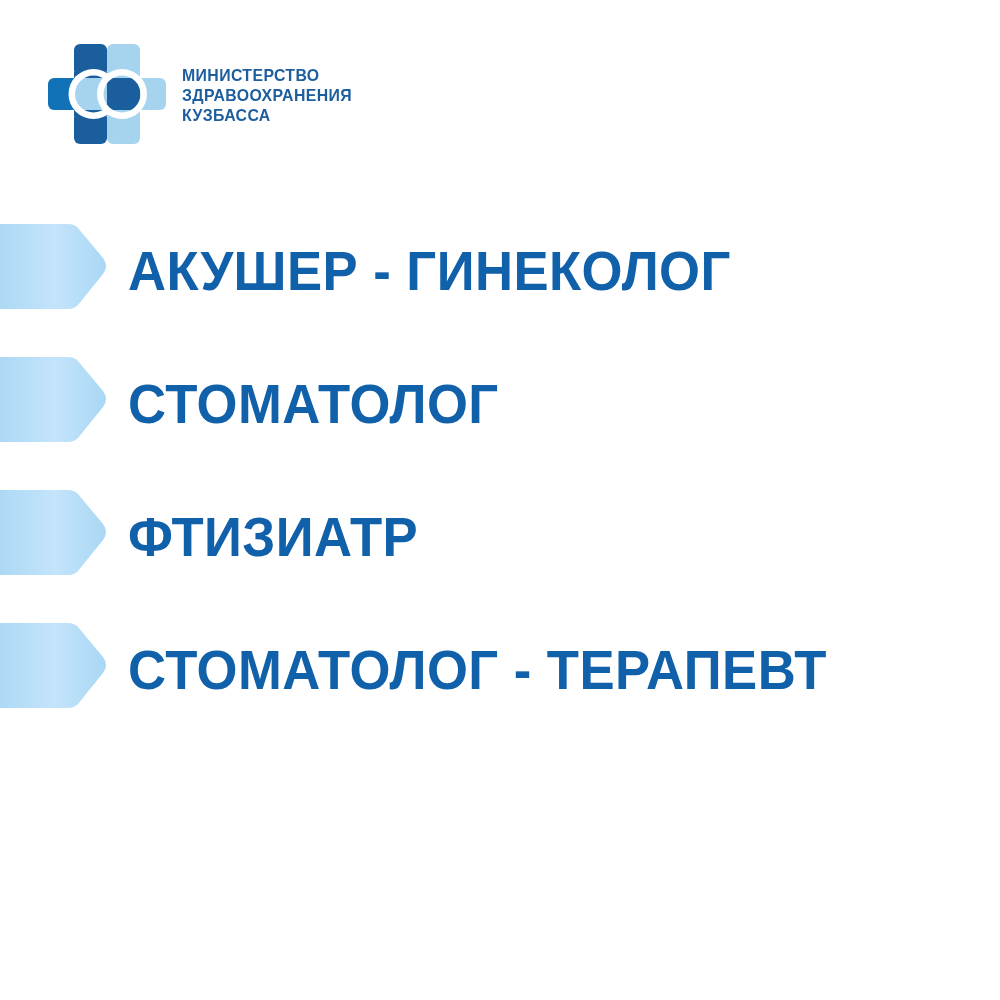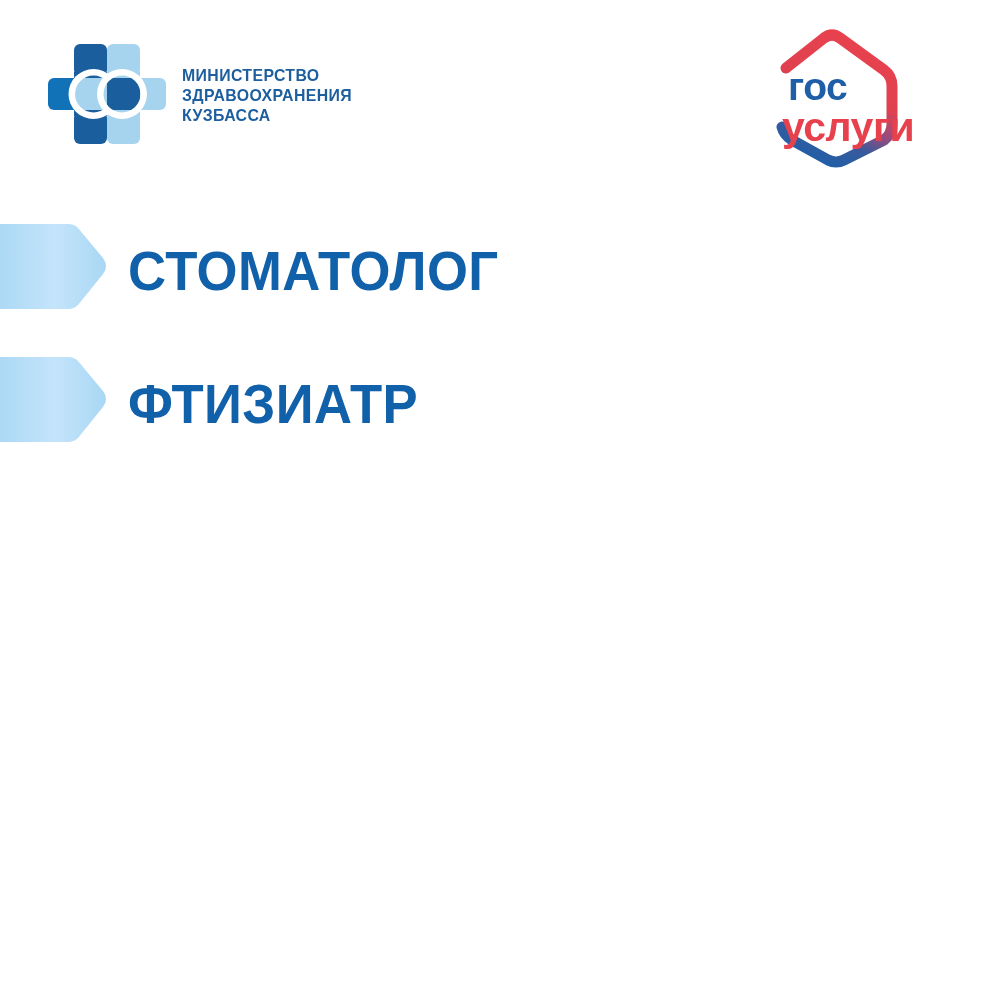--- a/index.html
+++ b/index.html
@@ -151,52 +151,40 @@
         </g>
       </svg>
     </span>
     <span class="ministry-wordmark">
       <span class="wm-line">МИНИСТЕРСТВО</span>
       <span class="wm-line">ЗДРАВООХРАНЕНИЯ</span>
       <span class="wm-line">КУЗБАССА</span>
     </span>
   </div>
 
-  <div class="gosuslugi-logo">
-    <svg viewBox="0 0 172 140" xmlns="http://www.w3.org/2000/svg">
-      <defs>
-        <linearGradient id="hexgrad" x1="0.62" y1="0" x2="0.28" y2="1">
-          <stop offset="0%" stop-color="#e8414e"></stop>
-          <stop offset="42%" stop-color="#e0414f"></stop>
-          <stop offset="62%" stop-color="#9a4b7c"></stop>
-          <stop offset="78%" stop-color="#3a5a9c"></stop>
-          <stop offset="100%" stop-color="#1e5fa8"></stop>
-        </linearGradient>
-      </defs>
-
-      <path d="M 34 40
-               L 72 10
-               Q 80 4 88 10
-               L 132 42
-               Q 140 48 140 58
-               L 140 96
-               Q 140 106 132 112
-               L 92 132
-               Q 84 136 76 132
-               L 40 112
-               Q 32 107 30 99" fill="none" stroke="url(#hexgrad)" stroke-width="11" stroke-linecap="round"></path>
-      <text x="36" y="72" font-family="'Liberation Sans', sans-serif" font-size="39" font-weight="bold" fill="#1e5fa8" letter-spacing="-0.5">гос</text>
-      <text x="30" y="113" font-family="'Liberation Sans', sans-serif" font-size="41" font-weight="bold" fill="#e8414e" letter-spacing="-0.5">услуги</text>
-    </svg>
-  </div>
 
 </div>
 
 <div class="speciality-list">
 
+  <div class="speciality-row">
+    <span class="row-bullet">
+      <svg viewBox="0 0 110 89" xmlns="http://www.w3.org/2000/svg">
+        <defs>
+            <linearGradient id="bg1" x1="0" y1="0" x2="1" y2="0">
+          <stop offset="0%" stop-color="#a9d7f4"></stop>
+              <stop offset="55%" stop-color="#c4e4fb"></stop>
+              <stop offset="100%" stop-color="#a9d7f4"></stop>
+        </linearGradient>
+          </defs>
+        <path d="M -8 12 Q -8 2 2 2 L 68 2 Q 74 2 78 6 L 103 36 Q 109 44 103 52 L 78 83 Q 74 87 68 87 L 2 87 Q -8 87 -8 77 Z" fill="url(#bg1)"></path>
+      </svg>
+    </span>
+    <span class="row-label">АКУШЕР - ГИНЕКОЛОГ</span>
+  </div>
 
 
   <div class="speciality-row">
     <span class="row-bullet">
       <svg viewBox="0 0 110 89" xmlns="http://www.w3.org/2000/svg">
         <defs>
             <linearGradient id="bg4" x1="0" y1="0" x2="1" y2="0">
           <stop offset="0%" stop-color="#a9d7f4"></stop>
               <stop offset="55%" stop-color="#c4e4fb"></stop>
               <stop offset="100%" stop-color="#a9d7f4"></stop>
@@ -217,14 +205,29 @@
               <stop offset="55%" stop-color="#c4e4fb"></stop>
               <stop offset="100%" stop-color="#a9d7f4"></stop>
         </linearGradient>
           </defs>
         <path d="M -8 12 Q -8 2 2 2 L 68 2 Q 74 2 78 6 L 103 36 Q 109 44 103 52 L 78 83 Q 74 87 68 87 L 2 87 Q -8 87 -8 77 Z" fill="url(#bg3)"></path>
       </svg>
     </span>
     <span class="row-label">ФТИЗИАТР</span>
   </div>
 
+  <div class="speciality-row">
+    <span class="row-bullet">
+      <svg viewBox="0 0 110 89" xmlns="http://www.w3.org/2000/svg">
+        <defs>
+            <linearGradient id="bg5" x1="0" y1="0" x2="1" y2="0">
+          <stop offset="0%" stop-color="#a9d7f4"></stop>
+              <stop offset="55%" stop-color="#c4e4fb"></stop>
+              <stop offset="100%" stop-color="#a9d7f4"></stop>
+        </linearGradient>
+          </defs>
+        <path d="M -8 12 Q -8 2 2 2 L 68 2 Q 74 2 78 6 L 103 36 Q 109 44 103 52 L 78 83 Q 74 87 68 87 L 2 87 Q -8 87 -8 77 Z" fill="url(#bg5)"></path>
+      </svg>
+    </span>
+    <span class="row-label">СТОМАТОЛОГ - ТЕРАПЕВТ</span>
+  </div>
 
 </div>
 
 </body></html>

